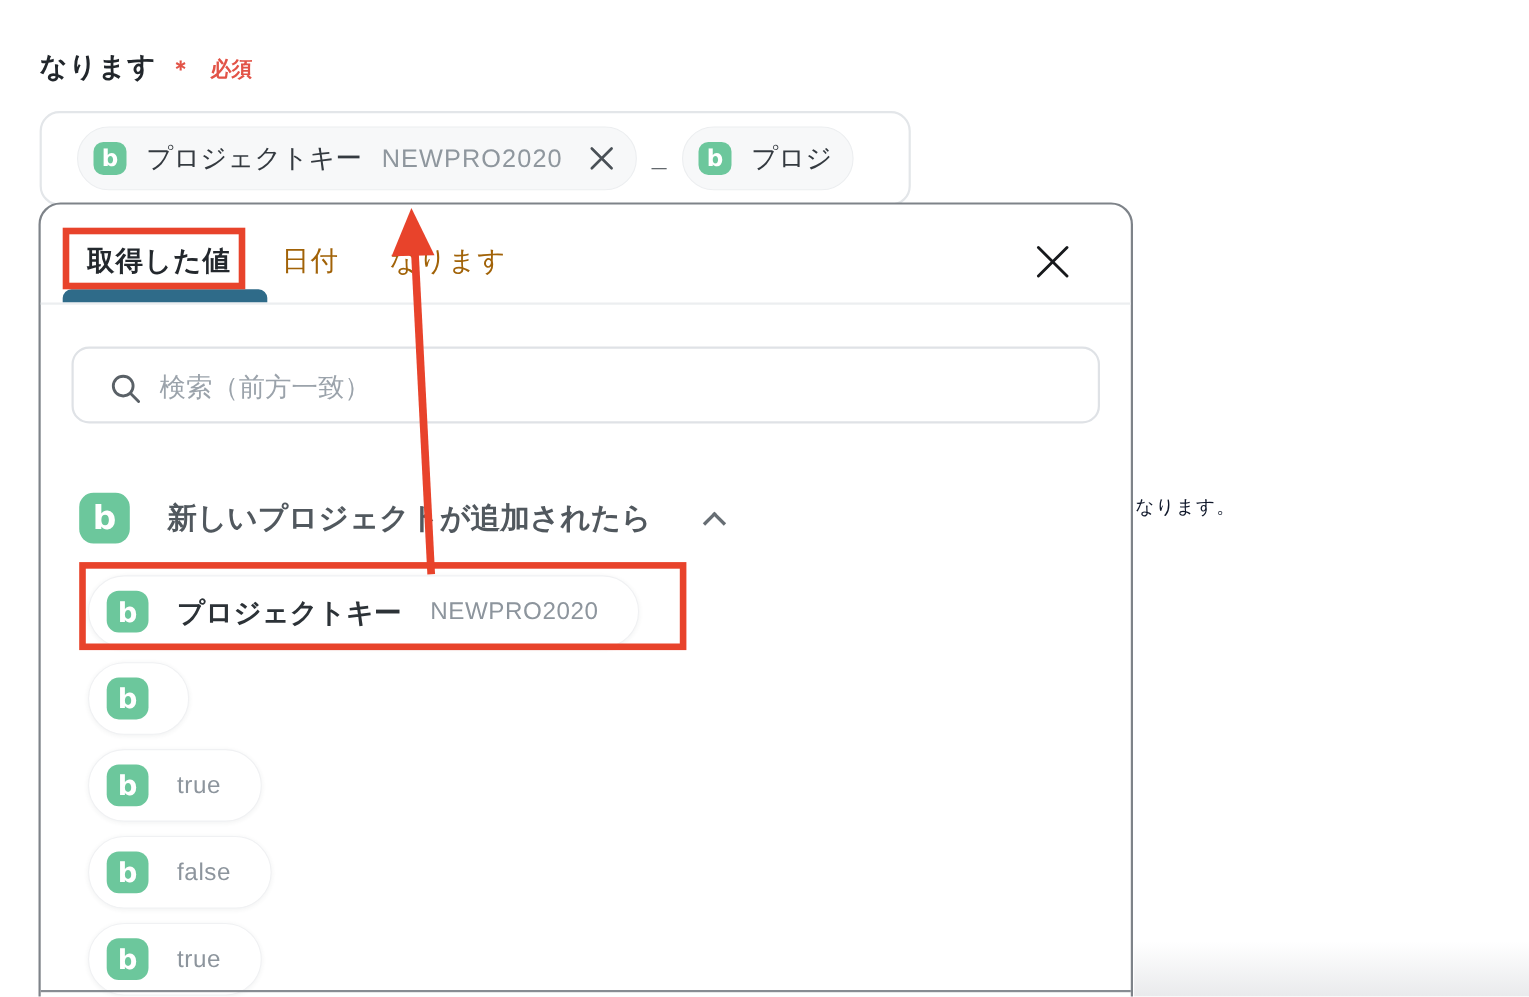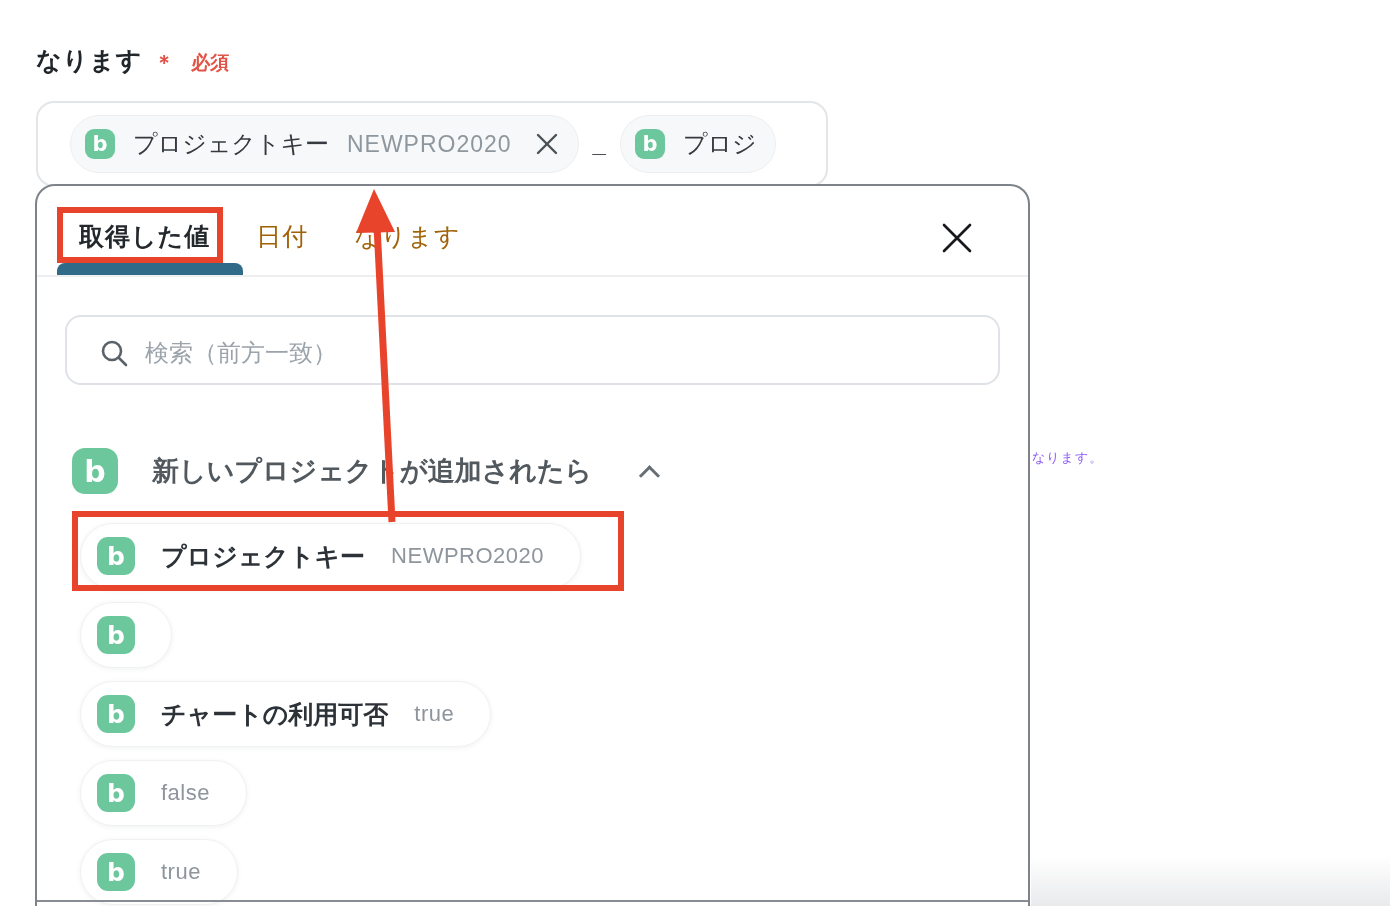--- a/index.html
+++ b/index.html
@@ -86,21 +86,21 @@
   .pill-value{ font-size:22px; color:#8d959d; letter-spacing:0.5px; }
   .pill-1{ left:43px; top:337px; }
   .pill-2{ left:43px; top:416px; }
   .pill-3{ left:43px; top:495px; }
   .pill-4{ left:43px; top:574px; }
   .pill-5{ left:43px; top:653px; }
 
   .footer-divider{ position:absolute; left:0; right:0; top:714px; border-top:2px solid #888d93; z-index:3; }
 
   
-  .side-note{ position:absolute; left:1032px; top:449px; font-size:13px; color:#8b5cf6; z-index:1; letter-spacing:1px; }
+  .side-note{ position:absolute; left:1032px; top:449px; font-size:17px; color:#0f172a; z-index:1; letter-spacing:1px; }
   .bg-right-band{ position:absolute; left:1031px; top:856px; width:359px; height:50px;
     background:linear-gradient(to bottom, rgba(236,237,239,0), #e9eaec); z-index:0; }
 
   
   .anno-box{ position:absolute; border:6px solid #e8432b; z-index:8; pointer-events:none; }
   .anno-box-tab{ left:57px; top:207px; width:166px; height:56px; }
   .anno-box-item{ left:72px; top:511px; width:552px; height:80px; }
   .anno-arrow{ position:absolute; left:0; top:0; z-index:9; pointer-events:none; }
 </style>
 </head>
@@ -170,21 +170,20 @@
   <div class="pill pill-1">
     <span class="b-icon b-md">b</span>
     <span class="pill-label">プロジェクトキー</span>
     <span class="pill-value">NEWPRO2020</span>
   </div>
   <div class="pill pill-2">
     <span class="b-icon b-md">b</span>
   </div>
   <div class="pill pill-3">
     <span class="b-icon b-md">b</span>
-    <span class="pill-label">チャートの利用可否</span>
     <span class="pill-value">true</span>
   </div>
   <div class="pill pill-4">
     <span class="b-icon b-md">b</span>
     <span class="pill-value">false</span>
   </div>
   <div class="pill pill-5">
     <span class="b-icon b-md">b</span>
     <span class="pill-value">true</span>
   </div>

